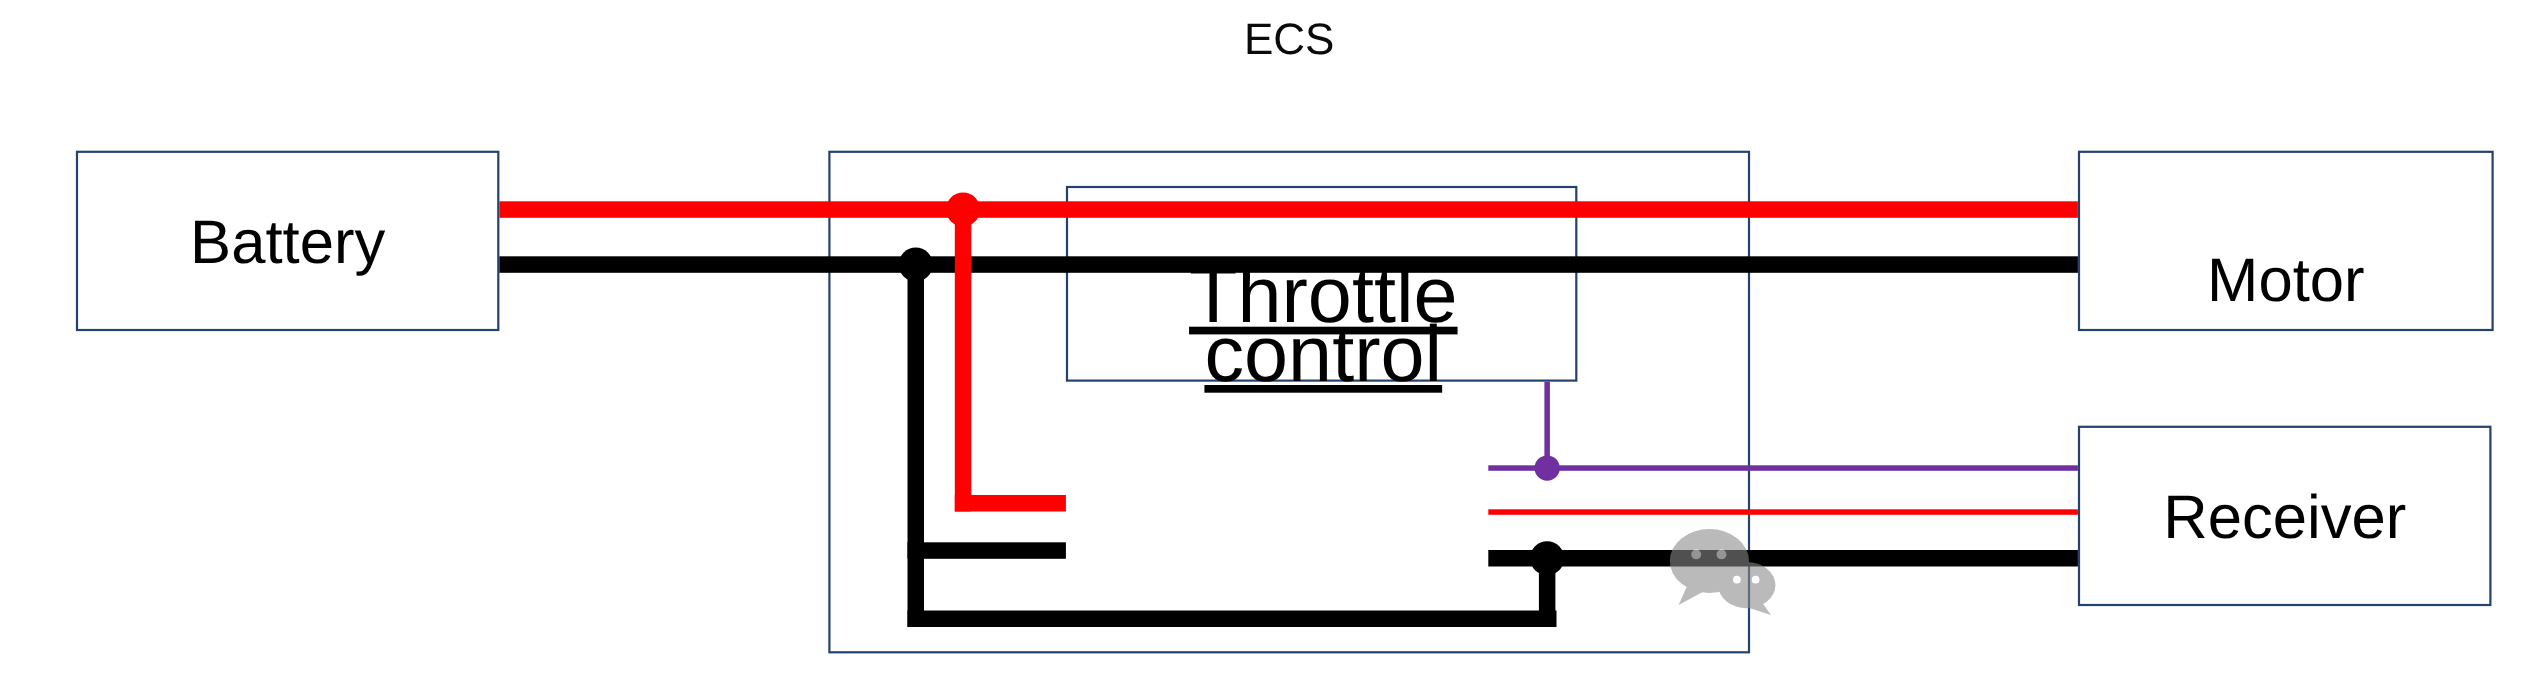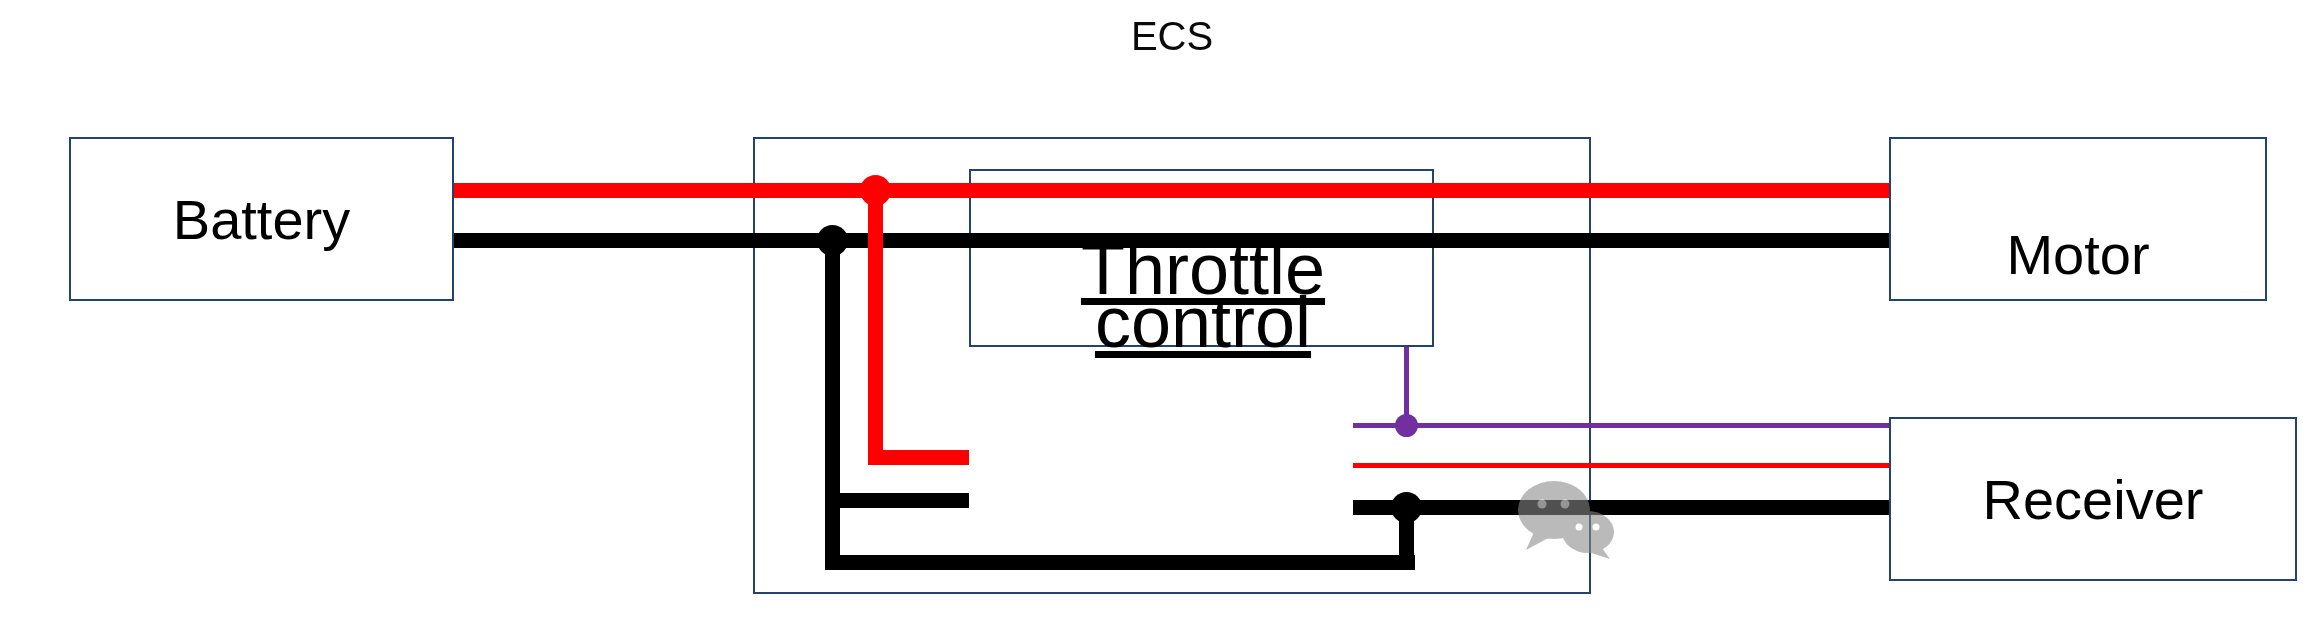--- a/index.html
+++ b/index.html
@@ -35,21 +35,21 @@
     width: 100%;
     text-align: center;
     font-size: 56px;
     color: #000000;
     z-index: 4;
   }
   #battery-box  { left: 69px;   top: 137px; width: 385px; height: 164px; }
   #battery-box .node-label { top: 48px; }
   #motor-box    { left: 1889px; top: 137px; width: 378px; height: 164px; }
   #motor-box .node-label { top: 48px; margin-top: 35px; }
-  #receiver-box { left: 1889px; top: 387px; width: 408px; height: 164px; margin-top: 30px; }
+  #receiver-box { left: 1889px; top: 387px; width: 376px; height: 164px; }
   #receiver-box .node-label { top: 48px; }
   #ecs-box      { left: 753px;  top: 137px; width: 838px; height: 457px; }
   #throttle-box { left: 969px;  top: 169px; width: 465px; height: 178px; }
   #throttle-box .node-label {
     top: 72px;
     left: 62px;
     width: 340px;
     font-size: 72px;
     line-height: 53px;
     text-decoration: underline;

